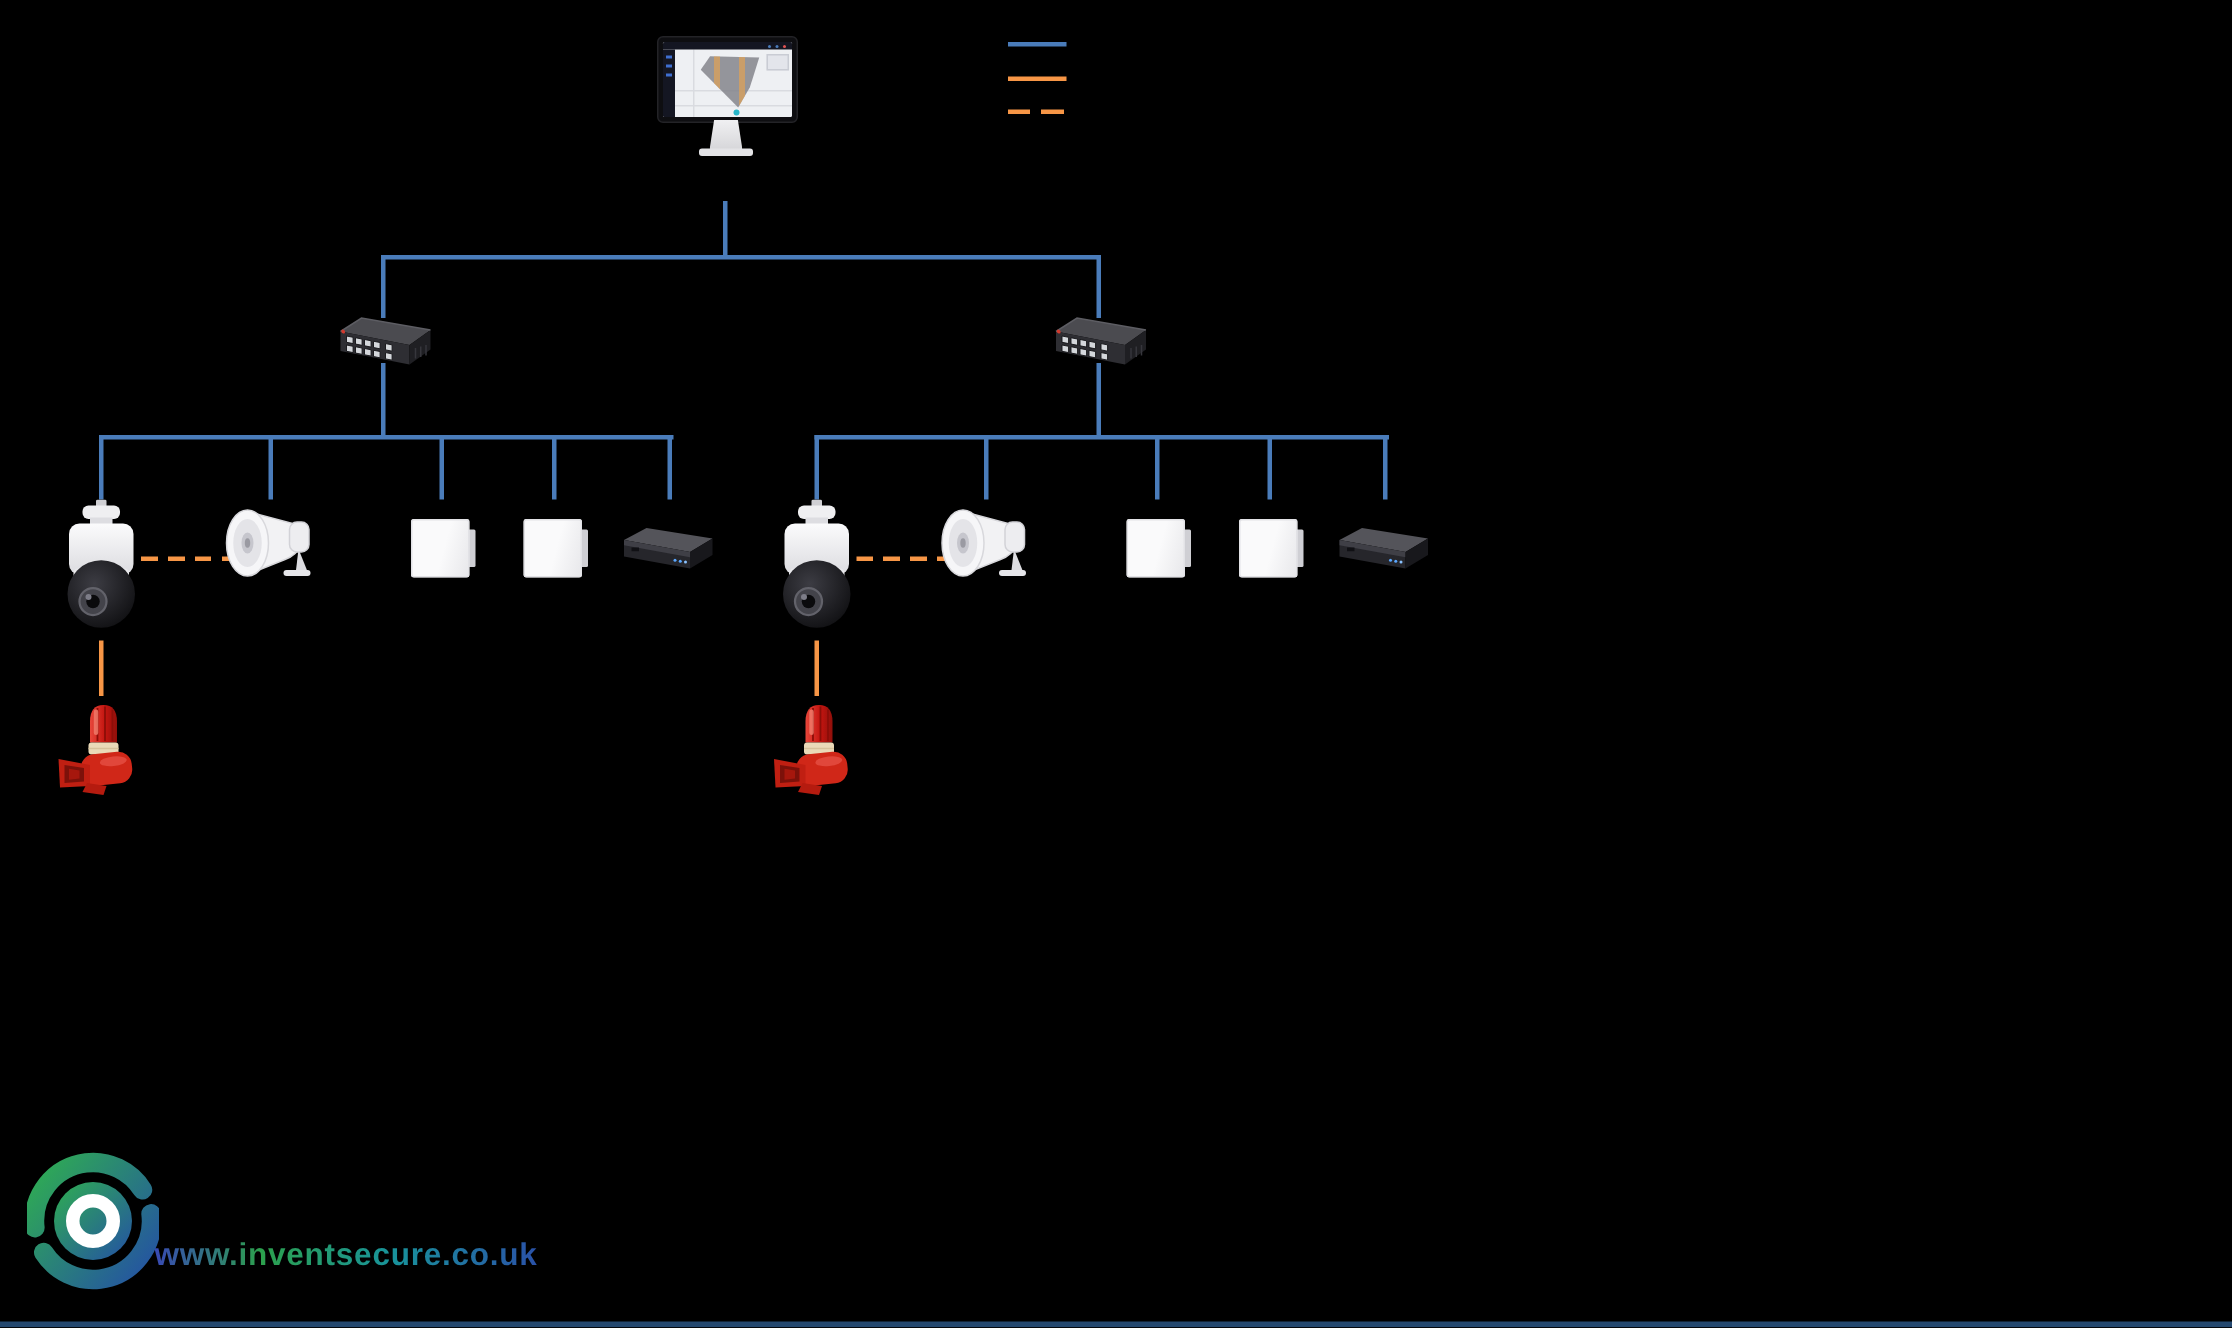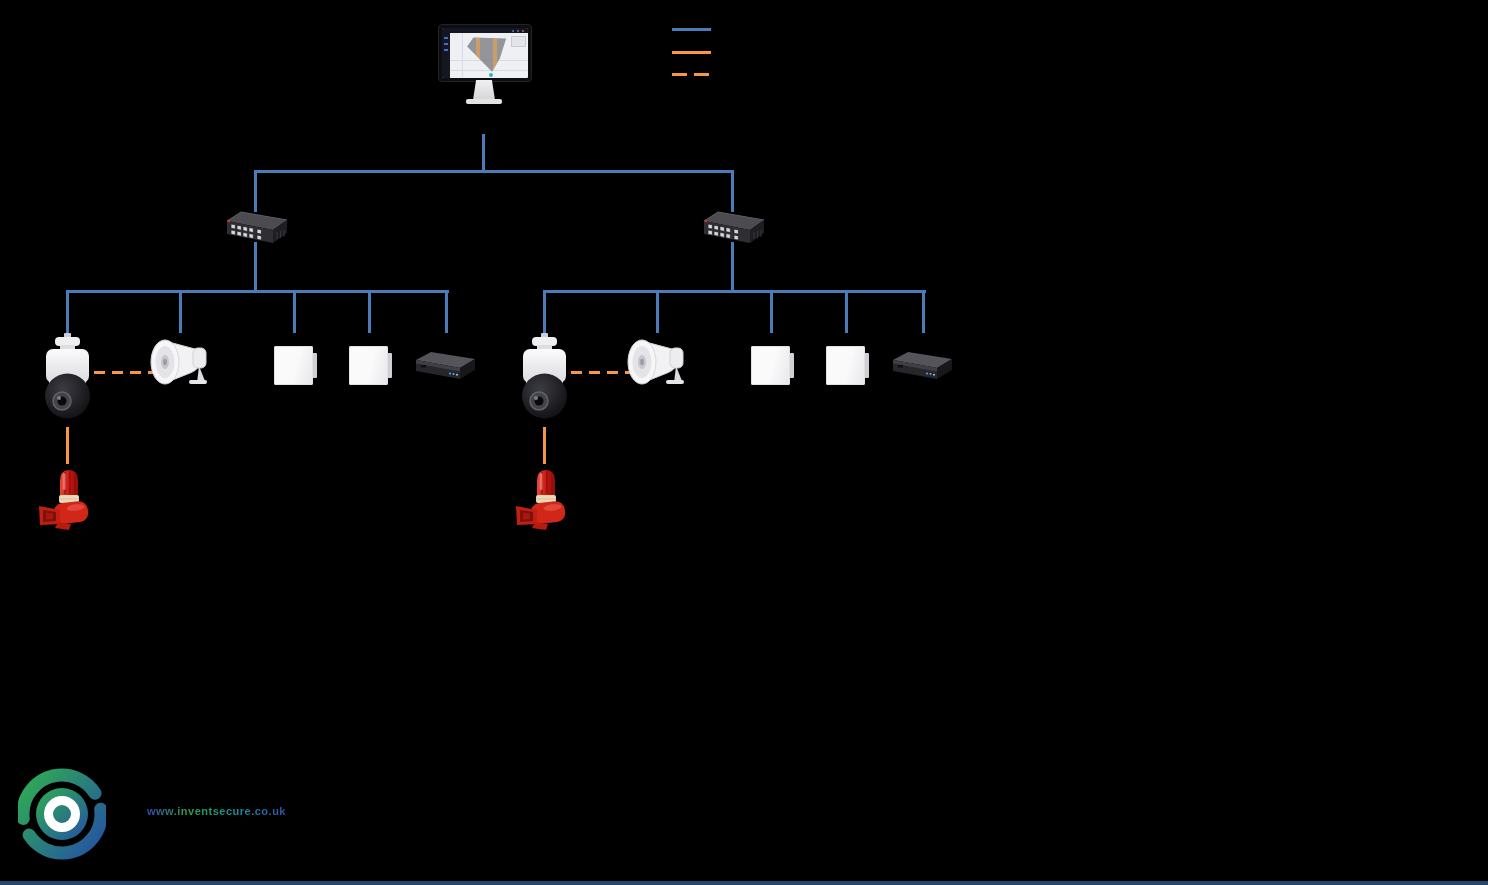--- a/index.html
+++ b/index.html
@@ -58,23 +58,23 @@
   .panel .bracket{position:absolute;right:-4px;top:7px;width:8px;height:25px;background:#cfcfd4;border-radius:1px;}
   .panel .face{position:absolute;inset:0;border-radius:2px;
     background:linear-gradient(105deg,#fafafb 55%,#e7e7ea);box-shadow:inset 0 0 0 1px #e2e2e6;}
 
   
   .logo{position:absolute;left:14px;top:762px;width:300px;height:100px;}
   .logo-icon{position:absolute;left:4px;top:6px;}
   .logo-text{position:absolute;left:86px;top:16px;font-size:47px;font-weight:bold;letter-spacing:1px;
     background:linear-gradient(90deg,#2aa94e 0%,#169a8e 38%,#1f63ae 72%,#243a93 100%);
     -webkit-background-clip:text;background-clip:text;color:transparent;line-height:1;}
-  .logo-url{position:absolute;left:89px;top:44px;font-size:11px;font-weight:bold;letter-spacing:.5px;
+  .logo-url{position:absolute;left:89px;top:64px;font-size:21px;font-weight:bold;letter-spacing:.5px;
     background:linear-gradient(90deg,#3849b4 0%,#2ca04d 28%,#18939b 62%,#2a52a8 100%);
-    -webkit-background-clip:text;background-clip:text;color:transparent;line-height:1;margin-left:44px;}
+    -webkit-background-clip:text;background-clip:text;color:transparent;line-height:1;}
 
   .bottom-strip{position:absolute;left:0;top:881px;width:1488px;height:4px;background:#24486f;}
 </style>
 </head>
 <body>
 
 <div id="canvas">
 
   <svg width="0" height="0" style="position:absolute" aria-hidden="true">
     <defs>

